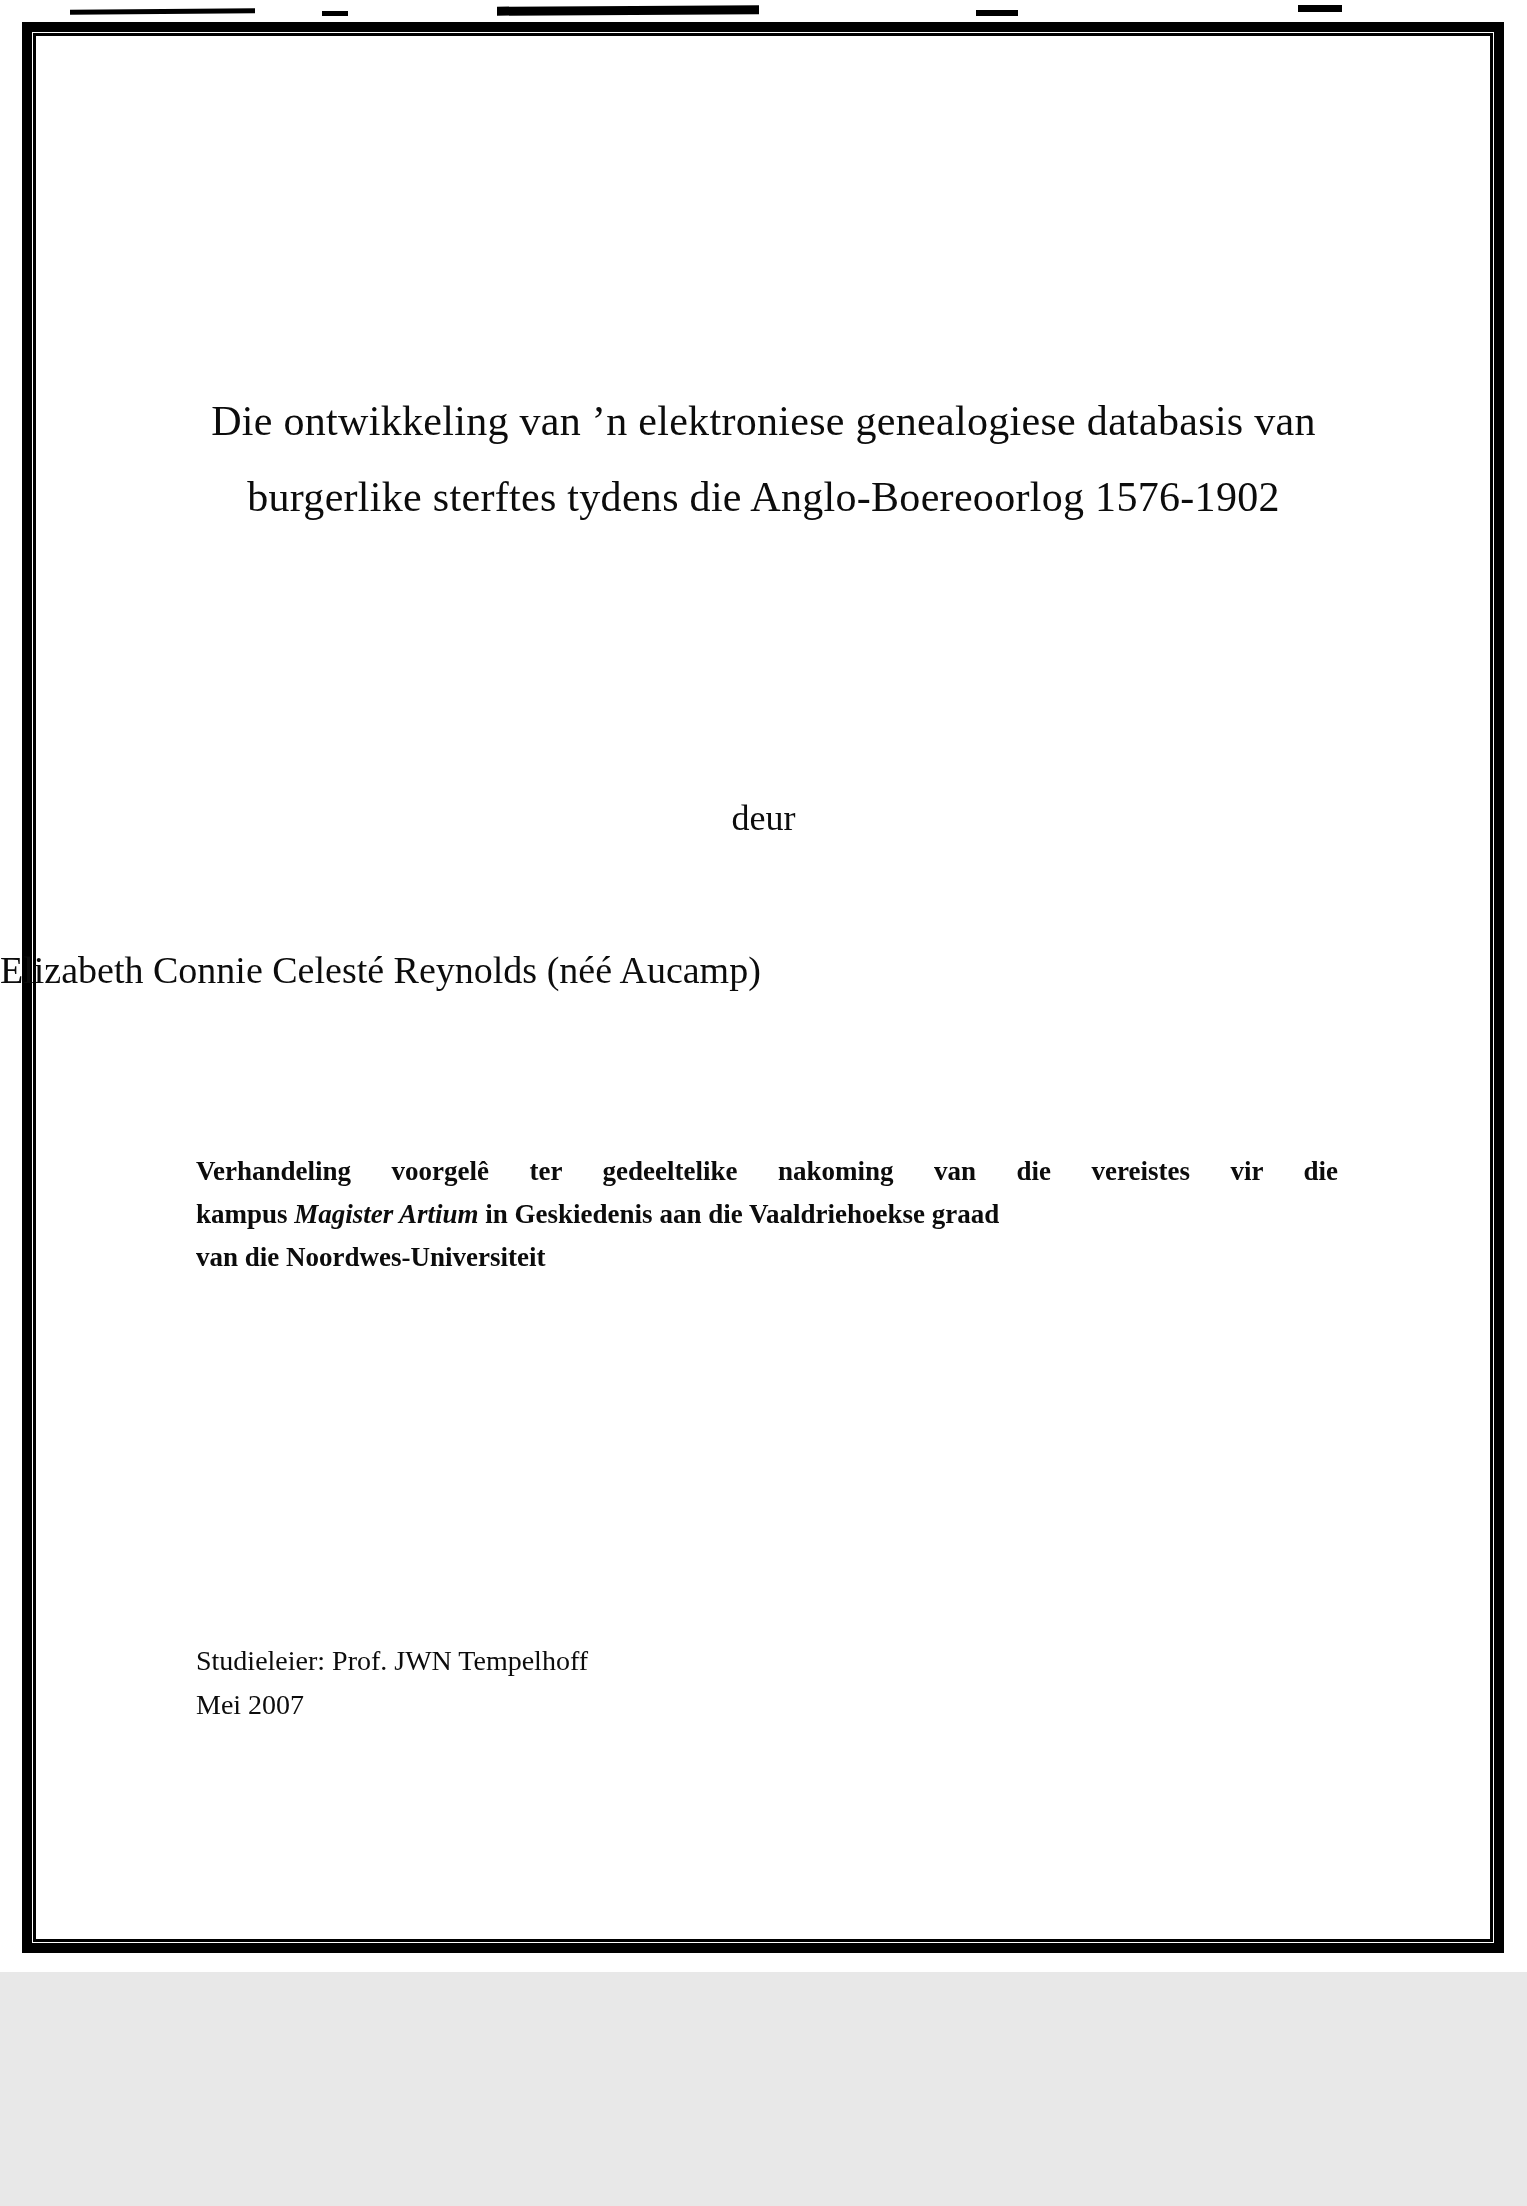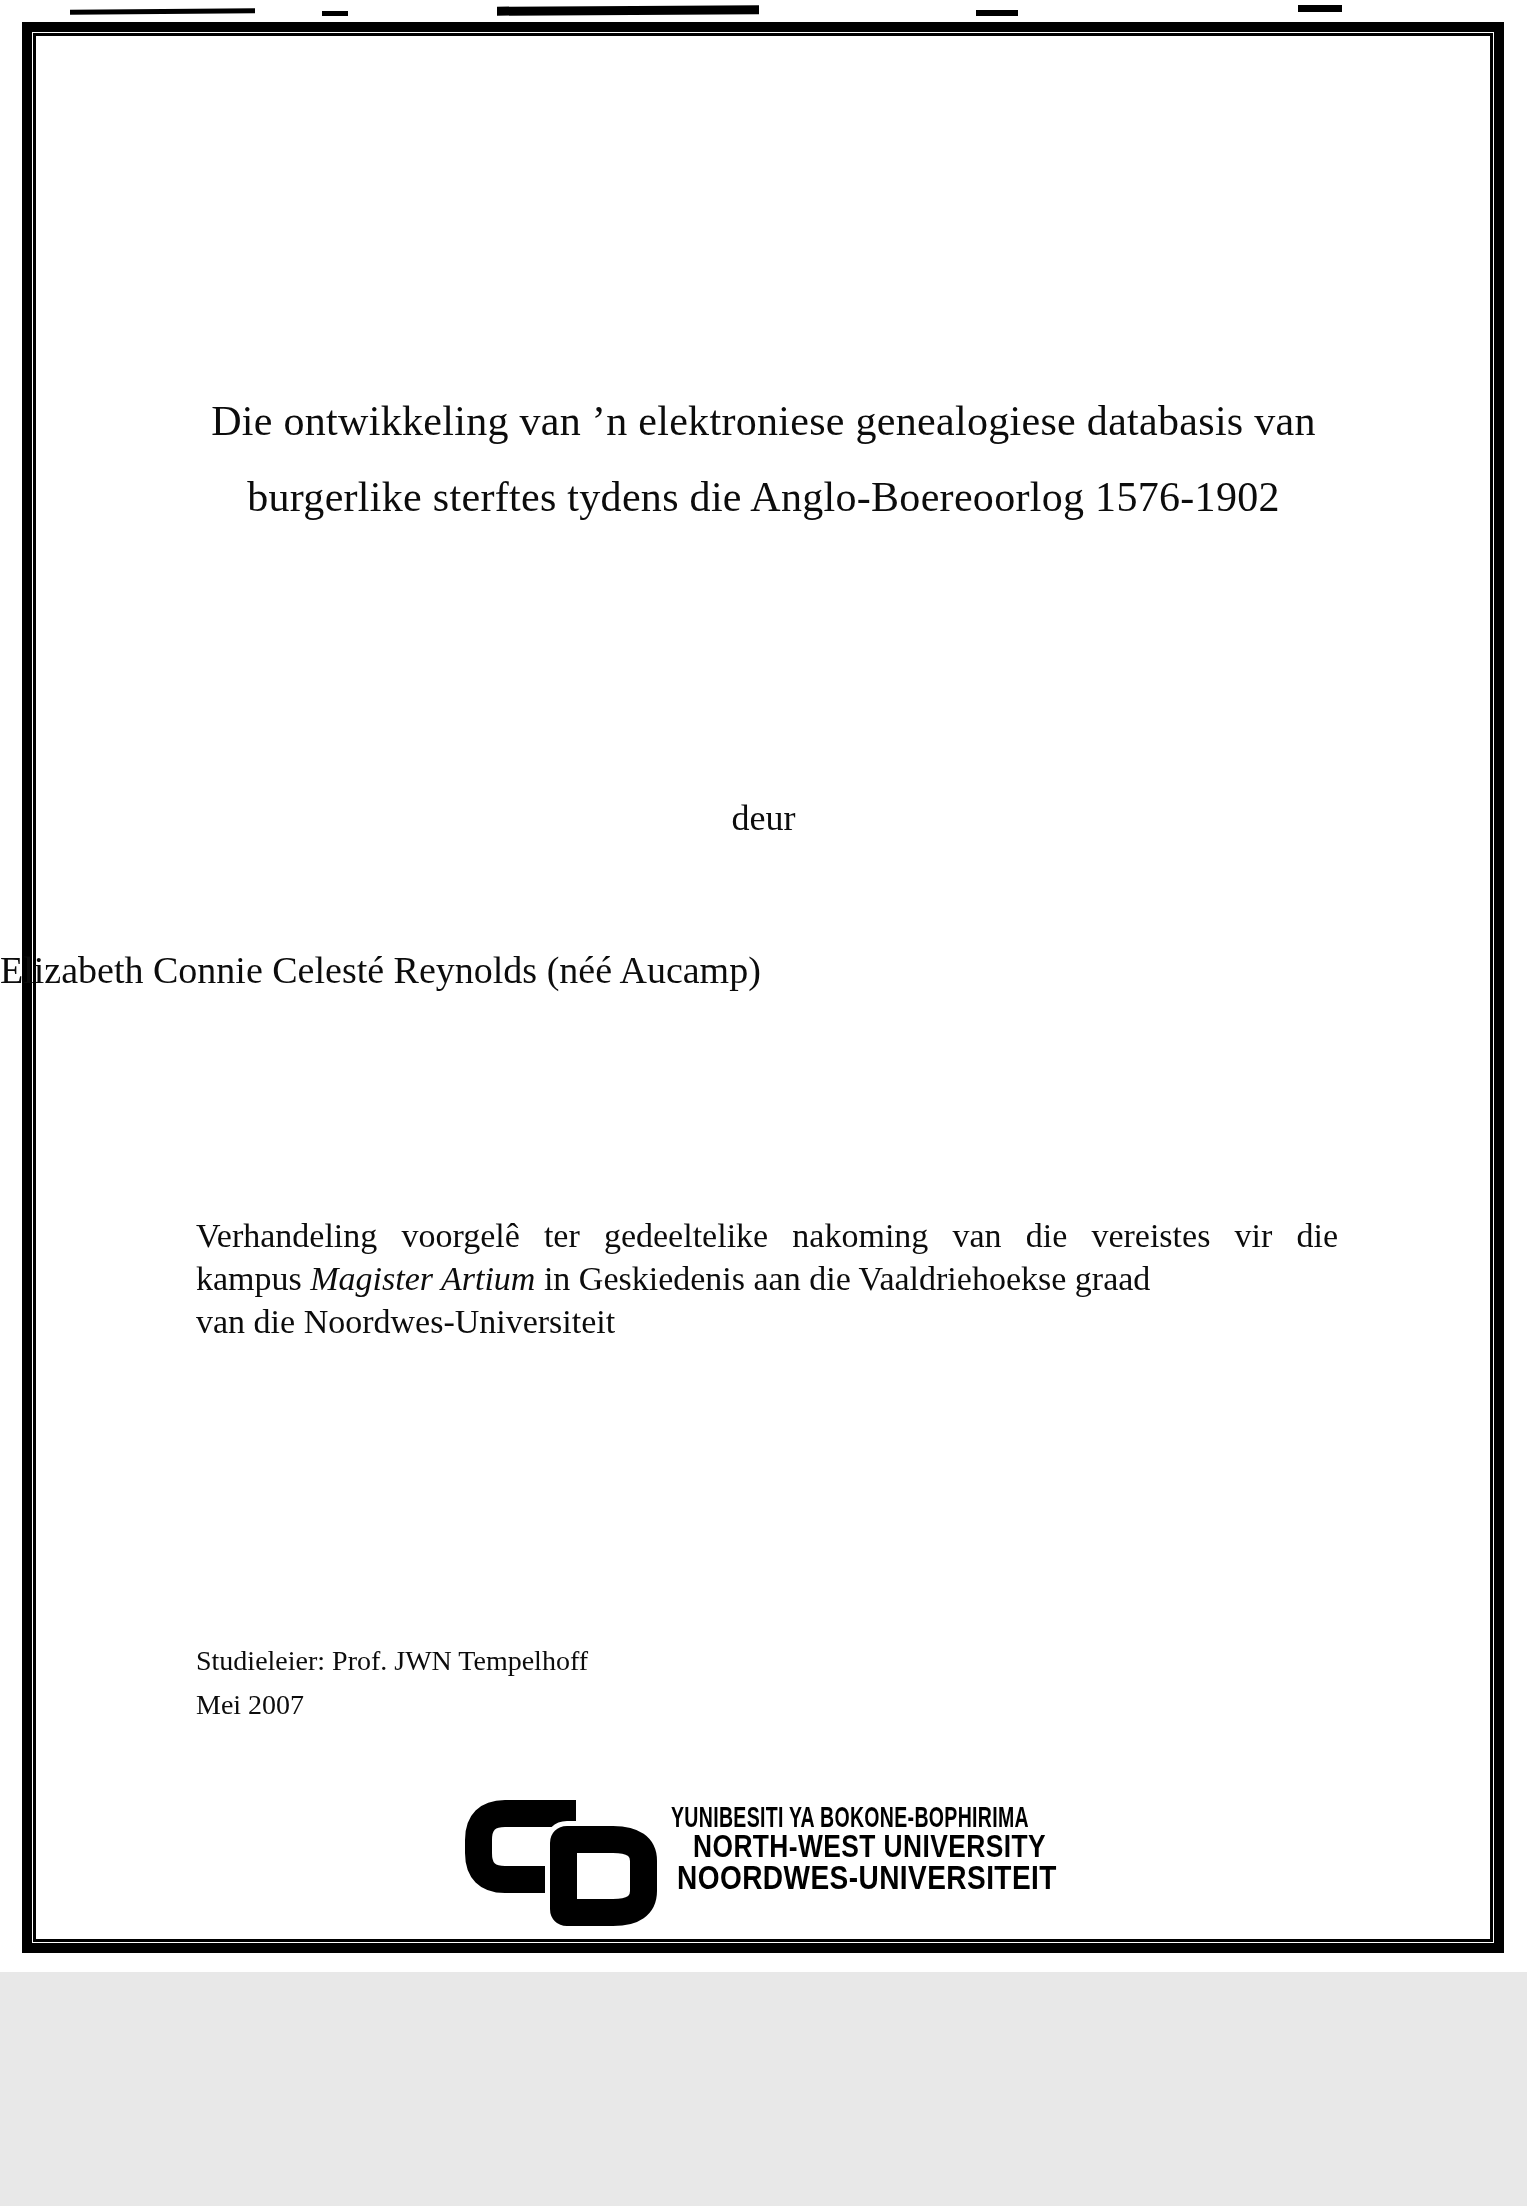--- a/index.html
+++ b/index.html
@@ -55,24 +55,25 @@
   }
   .author {
     position: absolute;
     top: 948px; left: 0; right: 0;
     text-align: left;
     font-size: 38px;
     line-height: 44px;
   }
   .statement {
     position: absolute;
-    top: 1214px; left: 196px;
+    top: 1150px; left: 196px;
     width: 1142px;
-    font-size: 34px;
+    font-size: 27px;
     line-height: 43px;
+    font-weight: bold;
   }
   .line-justify {
     text-align: justify;
     text-align-last: justify;
   }
   .italic { font-style: italic; }
   .supervisor-block {
     position: absolute;
     top: 1639px; left: 196px;
     font-size: 28px;
@@ -134,31 +135,14 @@
     <div class="line-justify">Verhandeling voorgelê ter gedeeltelike nakoming van die vereistes vir die</div>
     <div><span>kampus </span><span class="italic">Magister Artium</span><span> in Geskiedenis aan die Vaaldriehoekse graad</span></div>
     <div>van die Noordwes-Universiteit</div>
   </div>
 
   <div class="supervisor-block">
     <div>Studieleier: Prof. JWN Tempelhoff</div>
     <div>Mei 2007</div>
   </div>
 
-  <div class="logo">
-    <div class="logo-mark">
-      <svg width="200" height="132" viewBox="0 0 200 132" aria-hidden="true">
-
-        <path d="M 113 15.5 H 42 Q 15.5 15.5 15.5 42 V 55 Q 15.5 81.5 42 81.5 H 88" fill="none" stroke="#000" stroke-width="27"></path>
-
-        <path d="M 104 41.5 L 150 41.5 Q 180.5 41.5 180.5 63 L 180.5 93 Q 180.5 114.5 150 114.5 L 104 114.5 Q 100.5 114.5 100.5 111 L 100.5 45 Q 100.5 41.5 104 41.5 Z" fill="none" stroke="#fff" stroke-width="37"></path>
-
-        <path d="M 104 41.5 L 150 41.5 Q 180.5 41.5 180.5 63 L 180.5 93 Q 180.5 114.5 150 114.5 L 104 114.5 Q 100.5 114.5 100.5 111 L 100.5 45 Q 100.5 41.5 104 41.5 Z" fill="none" stroke="#000" stroke-width="27"></path>
-      </svg>
-    </div>
-    <div class="logo-text">
-      <div class="logo-line lt1"><span>YUNIBESITI YA BOKONE-BOPHIRIMA</span></div>
-      <div class="logo-line lt2"><span>NORTH-WEST UNIVERSITY</span></div>
-      <div class="logo-line lt3"><span>NOORDWES-UNIVERSITEIT</span></div>
-    </div>
-  </div>
 
 </div>
 
 </body></html>

